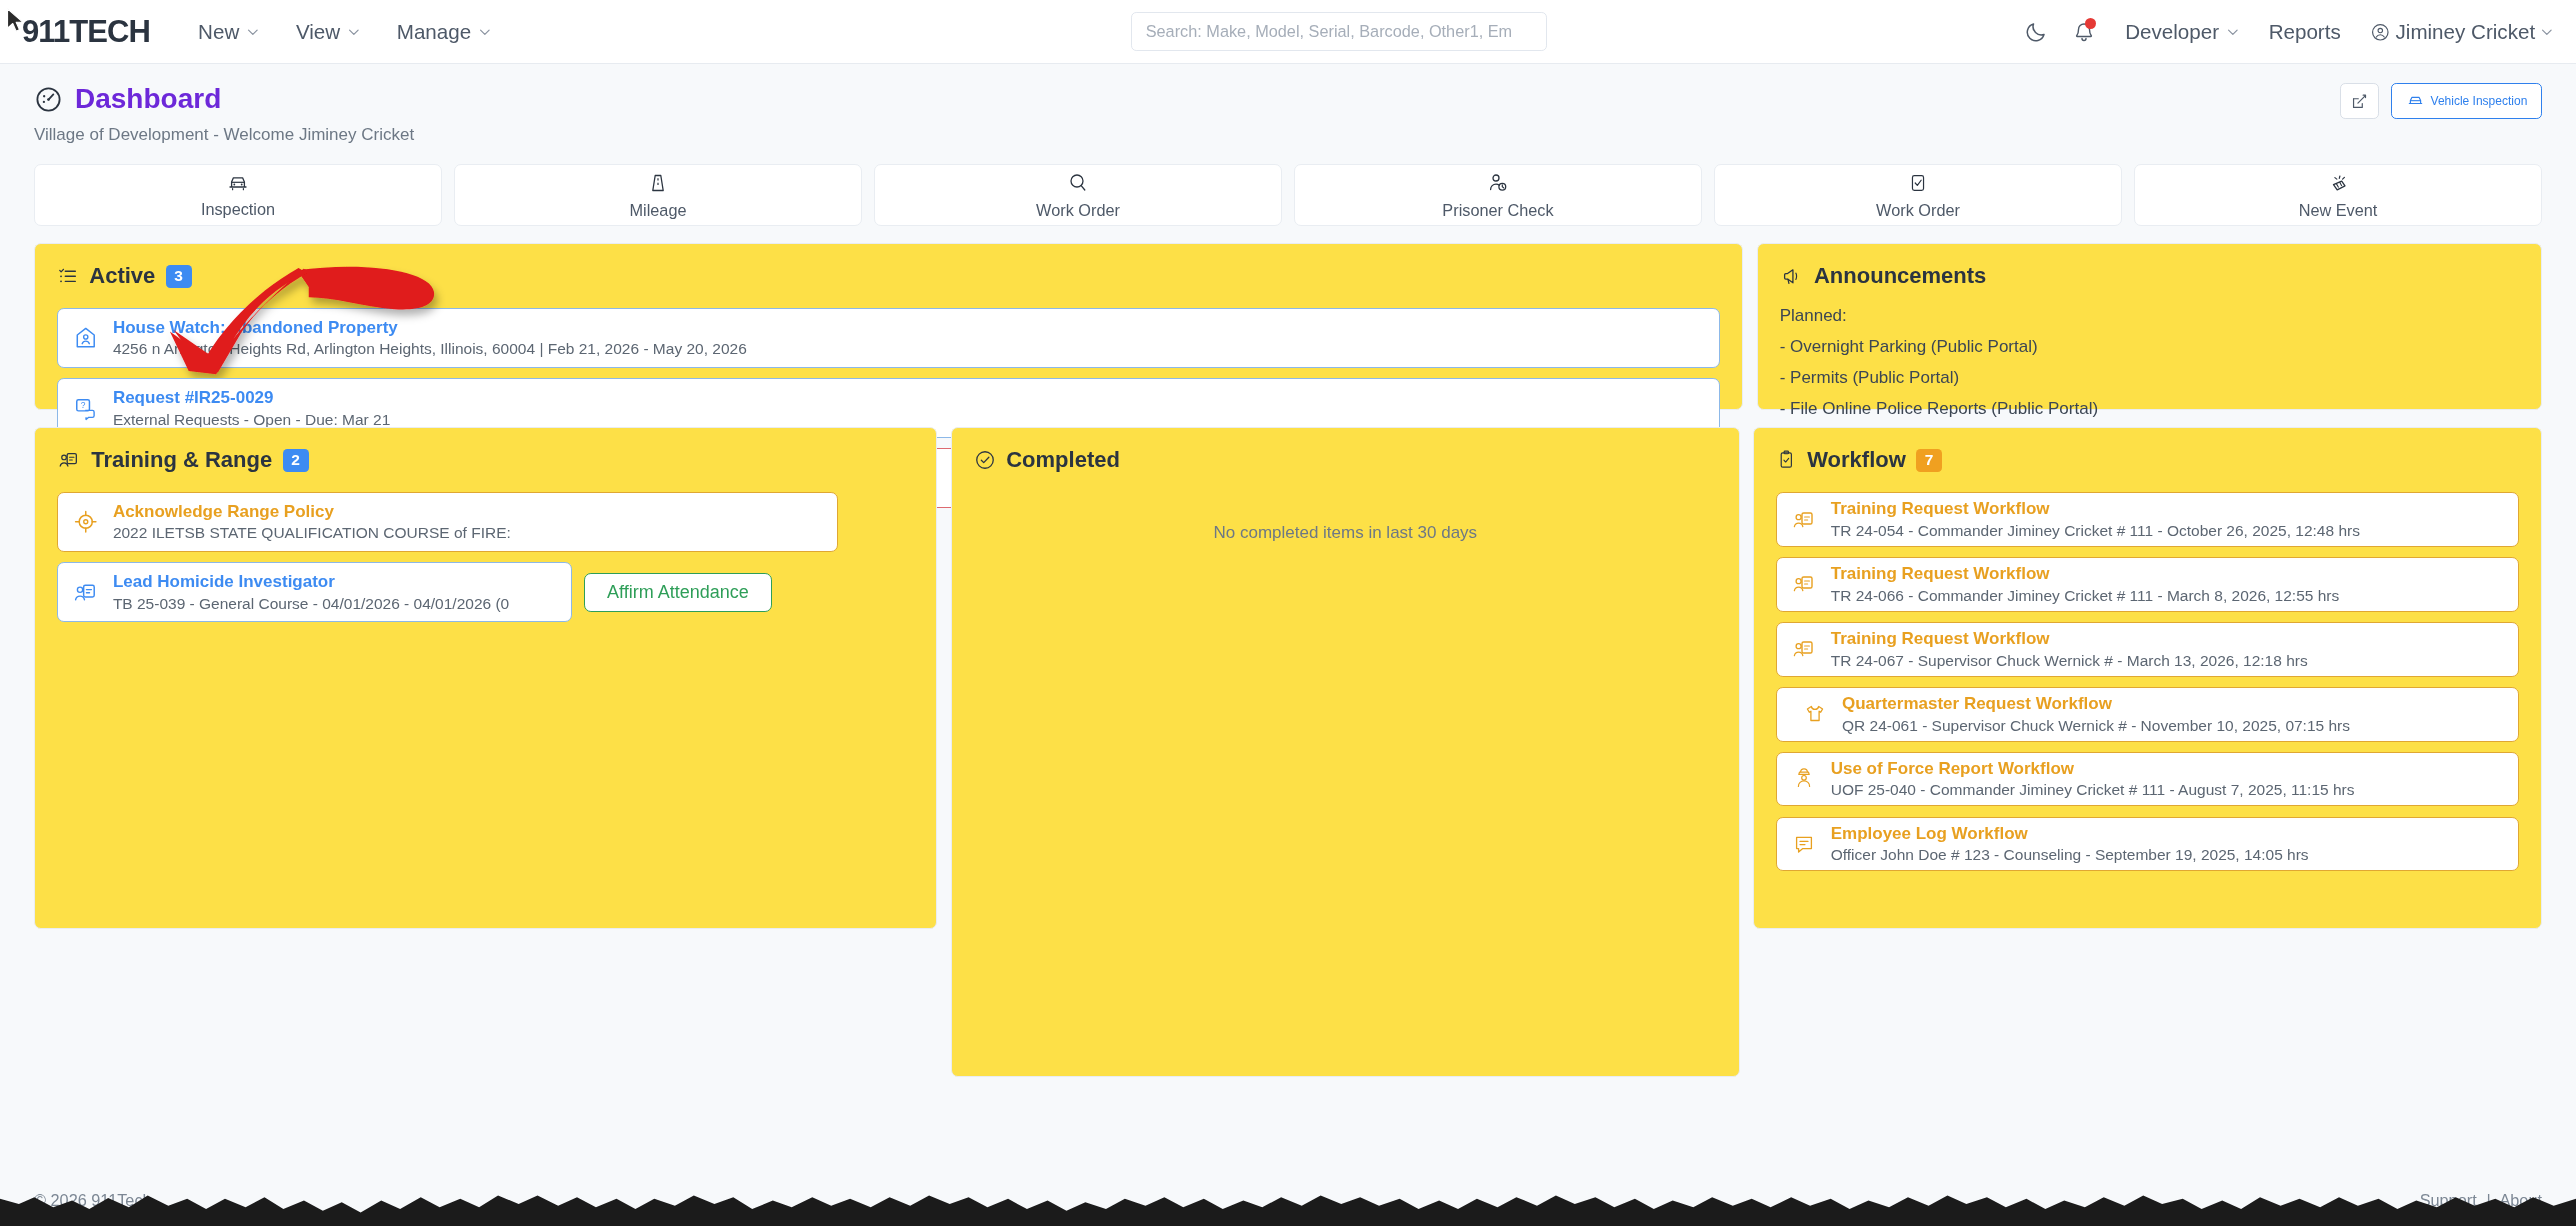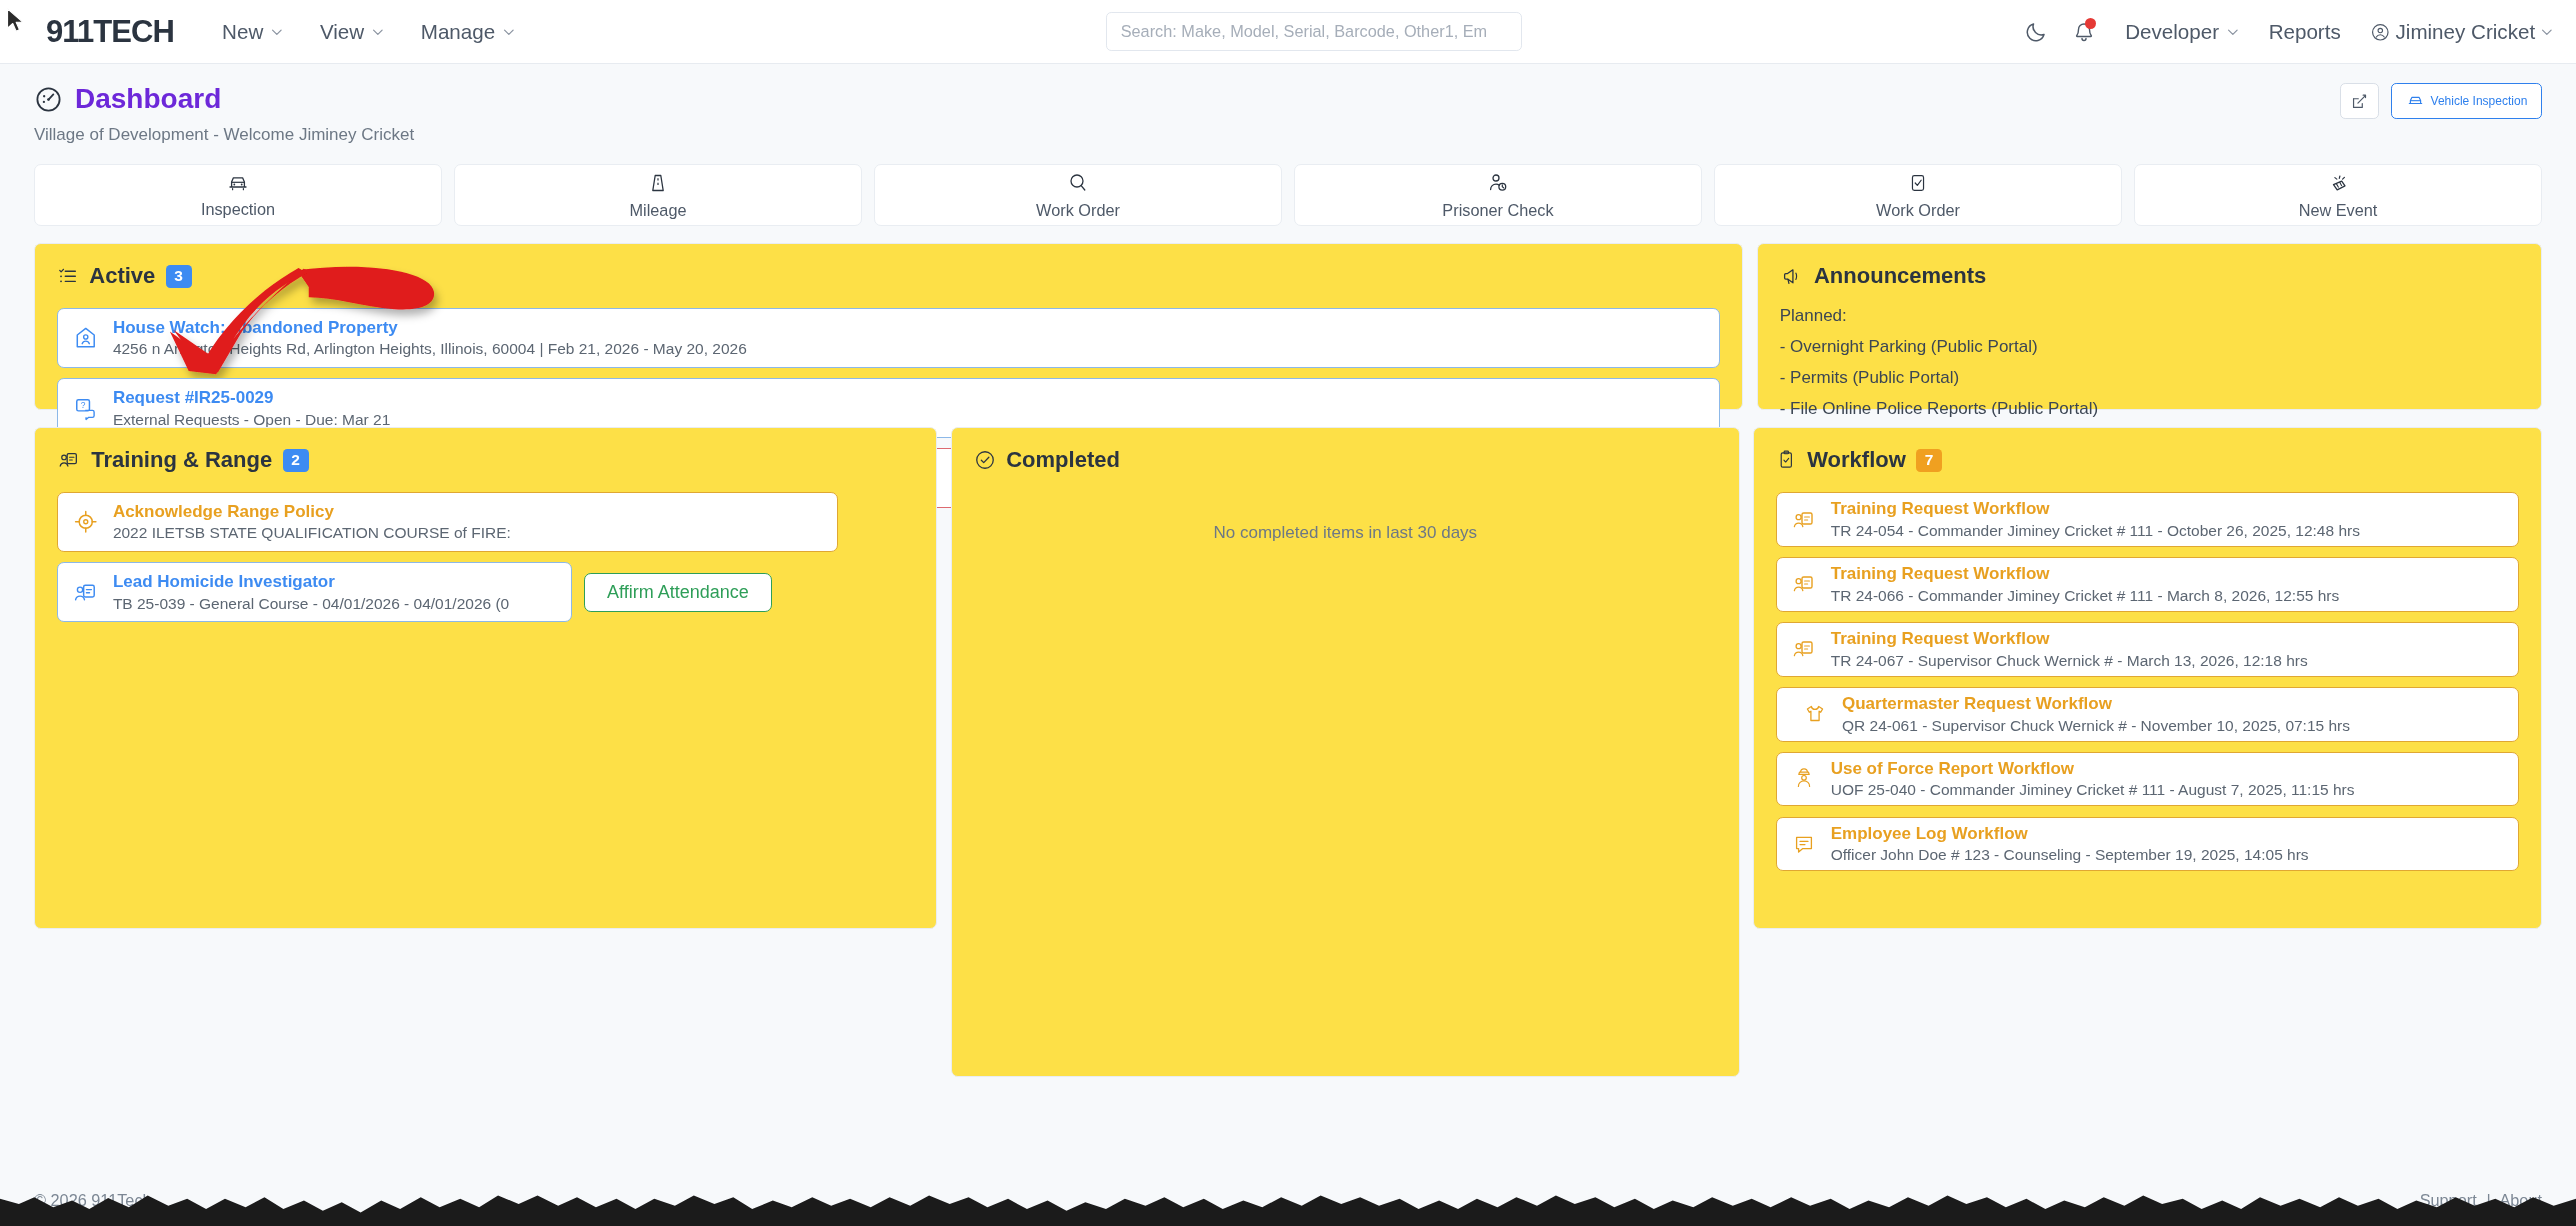--- a/index.html
+++ b/index.html
@@ -13,30 +13,30 @@
 
   
   .topbar {
     height: 64px; background: #ffffff;
     display: flex; align-items: center;
     border-bottom: 0.9px solid #e7ebf0;
     position: relative;
   }
   .brand {
     font-size: 31px; font-weight: 800; letter-spacing: -0.9px;
-    color: #2b3440; margin-left: 46px; margin-right: 48px;
+    color: #2b3440; margin-left: 22px; margin-right: 48px;
     font-family: "Liberation Sans", sans-serif;
   }
   .navitem {
     font-size: 20.6px; color: #4e5968; margin-right: 36px;
     display: flex; align-items: center; gap: 6.9px; cursor: pointer;
     white-space: nowrap;
   }
   .caret { font-size: 14.6px; color: #8a93a0; }
-  .searchwrap { position: absolute; left: 1106px; top: 12px; }
+  .searchwrap { position: absolute; left: 1131px; top: 12px; }
   .searchbox {
     width: 416px; height: 39px; border: 0.9px solid #e2e7ee; border-radius: 5.2px;
     background: #fff; font-size: 16.3px; color: #9aa3ae; padding: 0 13.7px;
     font-family: "Liberation Sans", sans-serif; outline: none;
   }
   .searchbox::placeholder { color: #a6aeb9; }
   .rightnav {
     position: absolute; right: 22px; top: 0; height: 64px;
     display: flex; align-items: center; gap: 0; text-align: right;
   }

